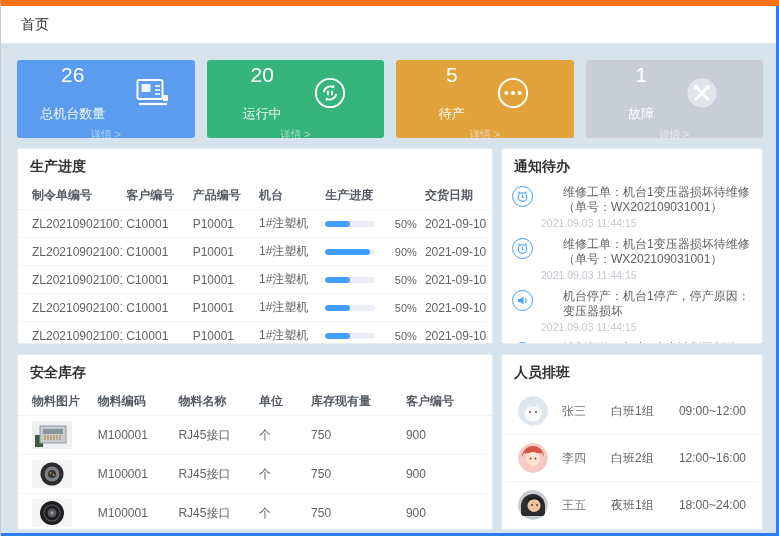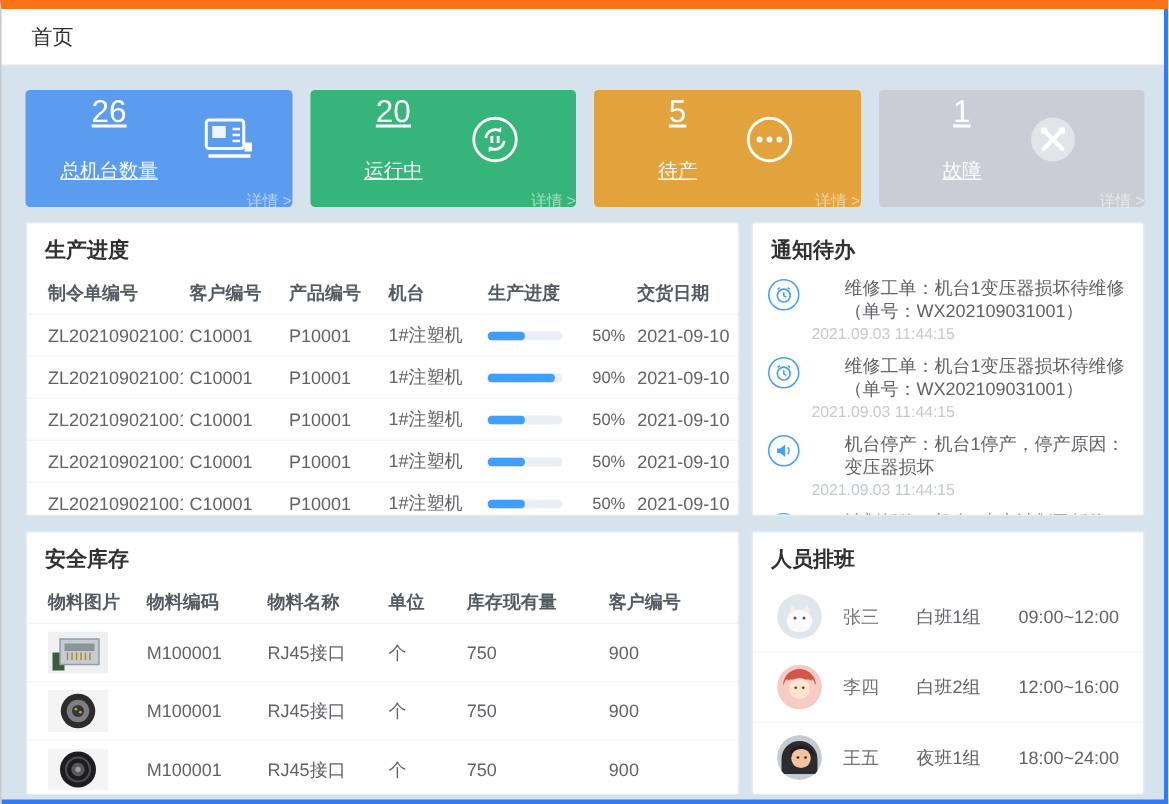--- a/index.html
+++ b/index.html
@@ -7,25 +7,25 @@
   body { font-family:"Liberation Sans","DejaVu Sans",sans-serif; }
   .screen { position:relative; width:779px; height:536px; border-top:6px solid #f97316; border-left:1px solid #c6cbd0; overflow:hidden; }
 
   
   .topbar { height:38px; background:#ffffff; border-bottom:1px solid #e2e6ea; display:flex; align-items:center; padding:0 20px; }
   .page-title { font-size:14px; color:#303133; }
 
   
   .cards-row { display:flex; gap:12px; padding:16px 16px 8px 16px; }
   .card { flex:1; height:78px; border-radius:3px; color:#fff; display:flex; flex-direction:column; justify-content:center; cursor:pointer; }
-  .card-main { display:flex; align-items:center; justify-content:center; gap:30px; padding-top:6px;text-decoration:underline; }
+  .card-main { display:flex; align-items:center; justify-content:center; gap:30px; padding-top:6px; }
   .card-value { font-size:21px; text-align:center; line-height:24px; }
   .card-label { font-size:13px; text-align:center; margin-top:18px; color:rgba(255,255,255,0.95); }
   .card-icon { width:36px; height:36px; display:flex; align-items:center; justify-content:center; }
-  .card-detail { text-align:right; font-size:10.5px; color:rgba(255,255,255,0.55); margin-top:4px; line-height:14px; }
+  .card-detail { text-align:center; font-size:10.5px; color:rgba(255,255,255,0.55); margin-top:4px; line-height:14px; }
 
   
   .grid { display:grid; grid-template-columns:1fr 262px; gap:10px 8px; padding:2px 16px 0 16px; }
   .panel { background:#ffffff; border:1px solid #e6ecf0; border-radius:2px; overflow:hidden; }
   .panel-title { font-size:14px; font-weight:600; color:#303133; padding:9px 12px 6px 12px; }
   .h196 { height:196px; }
   .h176 { height:176px; }
 
   
   table { width:100%; border-collapse:collapse; table-layout:fixed; font-size:12px; color:#606266; }

